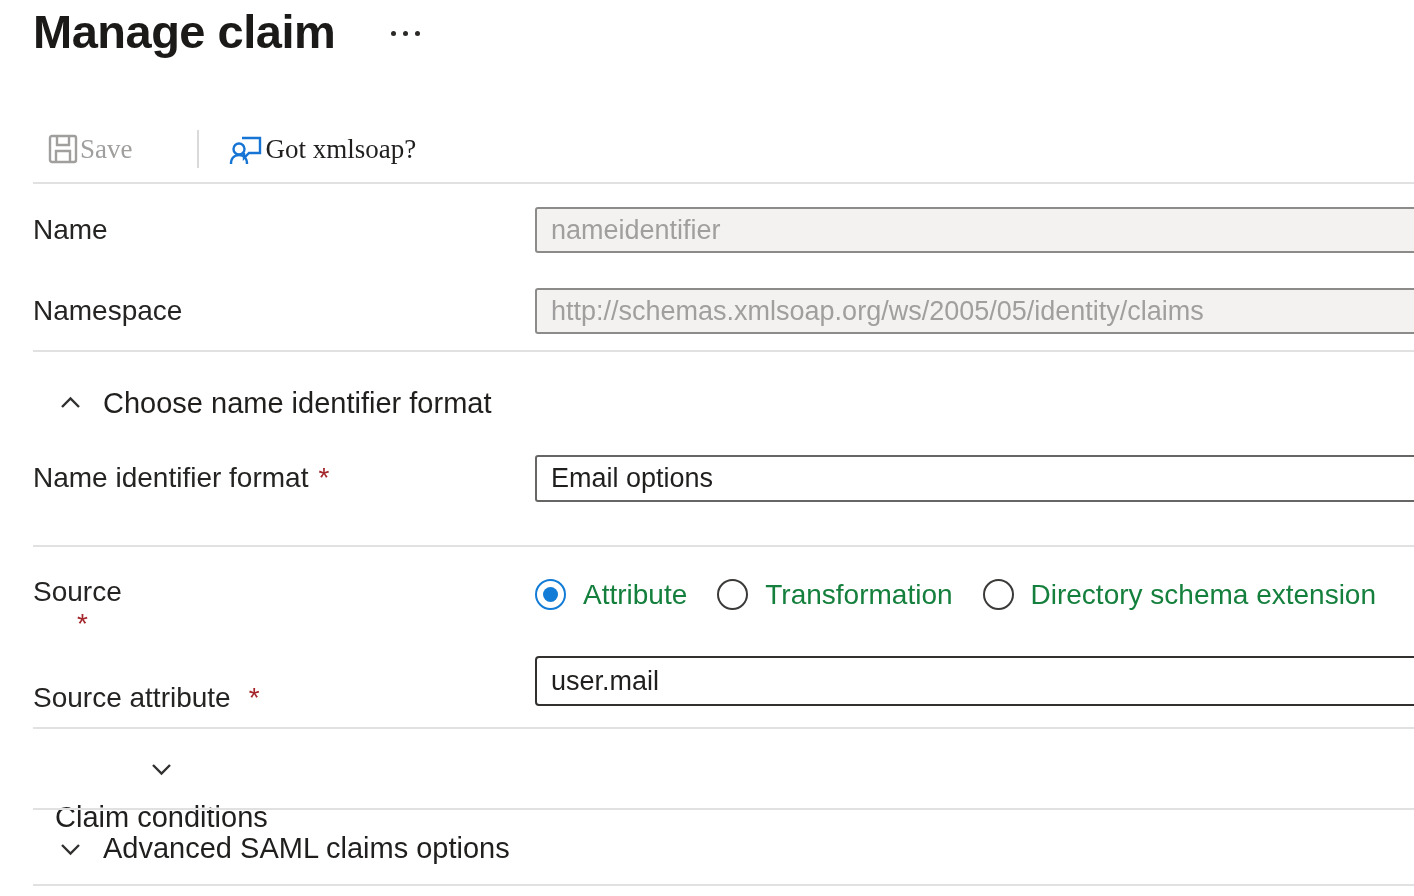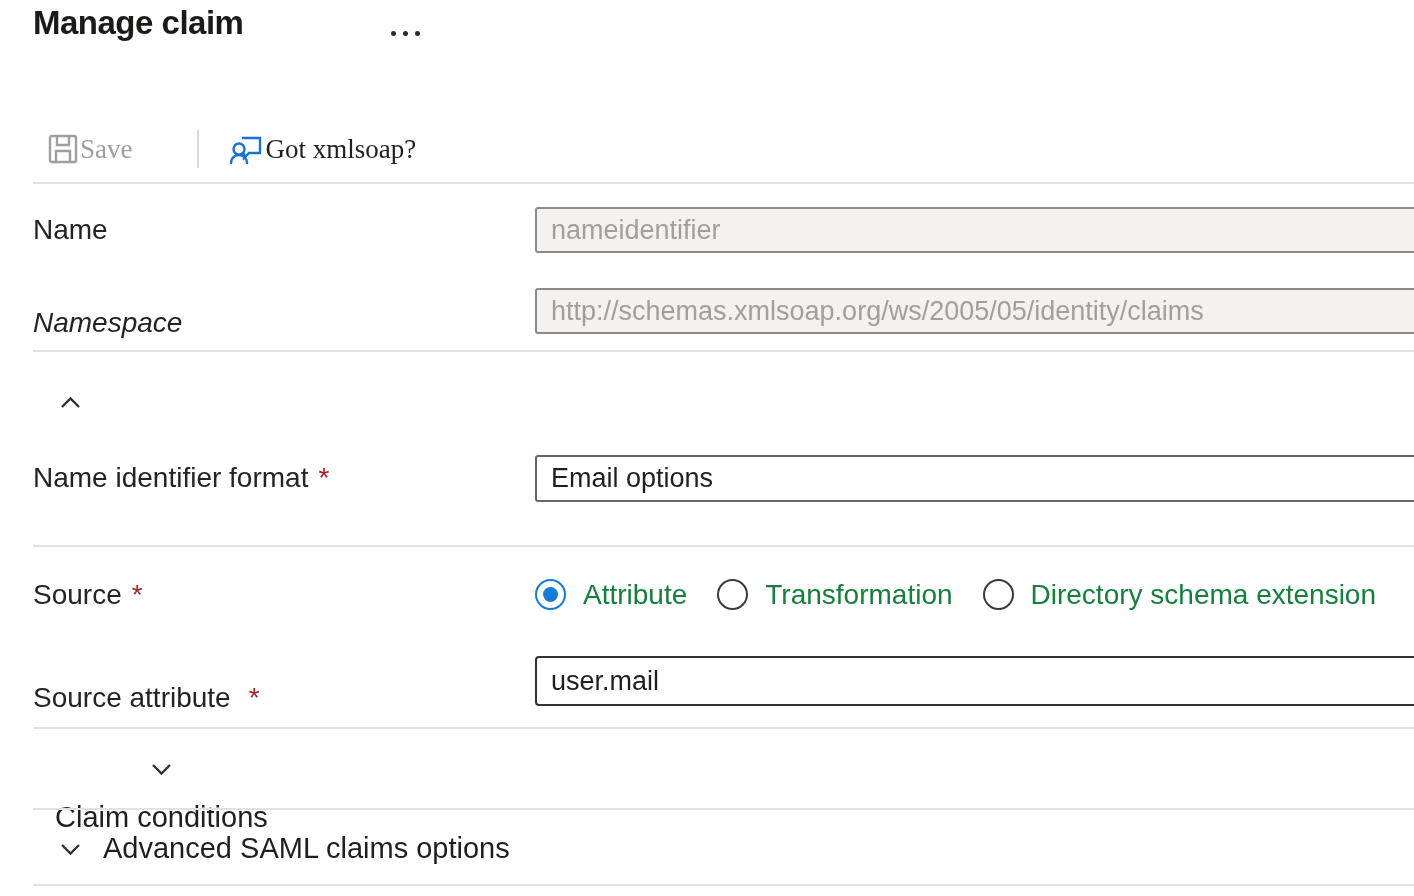--- a/index.html
+++ b/index.html
@@ -1,21 +1,21 @@
 <!DOCTYPE html>
 <html><head>
 <meta charset="utf-8">
 <style>
   * { margin:0; padding:0; box-sizing:border-box; }
   html,body { background:#fff; }
   body { font-family:"Liberation Sans", sans-serif; color:#201f1e; }
   .page { position:relative; width:1414px; height:896px; background:#fff; overflow:hidden; }
 
   
-  .page-title { position:absolute; left:33px; top:4px; font-size:33px; font-weight:700; color:#1b1a19; letter-spacing:-0.5px; }
+  .page-title { position:absolute; left:33px; top:4px; font-size:47px; font-weight:700; color:#1b1a19; letter-spacing:-0.5px; }
   .more-btn { position:absolute; left:383px; top:18px; width:44px; height:30px; display:flex; align-items:center; justify-content:center; gap:7px; cursor:pointer; background:none; border:none; }
   .more-btn i { width:5px; height:5px; border-radius:50%; background:#2b2a29; }
 
   
   .toolbar { position:absolute; left:46px; top:126px; height:46px; display:flex; align-items:center; }
   .tb-btn { display:flex; align-items:center; background:none; border:none; font-family:Liberation Serif, serif; font-size:27px; cursor:pointer; }
   .tb-btn.disabled { color:#a19f9d; cursor:default; }
   .tb-btn.enabled { color:#201f1e; }
   .tb-sep { width:2px; height:38px; background:#dadada; margin:0 29px 0 33px; }
   .mr { margin-right:32px; }
@@ -86,46 +86,47 @@
     </button>
   </div>
 
   <div class="hr" style="top:182px;"></div>
 
   <div class="field-label" style="top:207px; height:45px;">
     <span>Name</span>
   </div>
   <input class="txt-input disabled-input" style="top: 207px; height: 46px;" type="text" disabled="" value="nameidentifier">
 
-  <div class="field-label" style="top:300px; height:45px;font-style:italic;">
+  <div class="field-label" style="top:288px; height:45px;">
     <span>Namespace</span>
   </div>
   <input class="txt-input disabled-input" style="top: 288px; height: 46px;" type="text" disabled="" value="http://schemas.xmlsoap.org/ws/2005/05/identity/claims">
 
   <div class="hr" style="top:350px;"></div>
 
   <button class="section-header" style="top:383px; height:40px;" aria-expanded="true">
     <span>
       <svg width="31" height="31" viewBox="0 0 31 31" fill="none" stroke="#323130" stroke-width="2.4">
         <path d="M7 19 L15.5 10.5 L24 19"></path>
       </svg>
     </span>
+    <span class="sh-label">Choose name identifier format</span>
   </button>
 
   <div class="field-label" style="top:455px; height:46px;">
     <span>Name identifier format</span>
     <span class="req">*</span>
   </div>
   <div class="txt-input dropdown" style="top:455px; height:47px;" role="combobox">
     <span>Email options</span>
   </div>
 
   <div class="hr" style="top:545px;"></div>
 
-  <div class="field-label" style="top:576px; height:37px;">
+  <div class="field-label" style="top:576px; height:37px;flex-direction:column;">
     <span>Source</span>
     <span class="req">*</span>
   </div>
   <div class="radio-group" style="top:576px; height:37px;" role="radiogroup">
     <label class="radio-opt">
       <span class="rb selected">
           <span class="dot"></span>
         </span>
       <span class="r-label">Attribute</span>
     </label>

